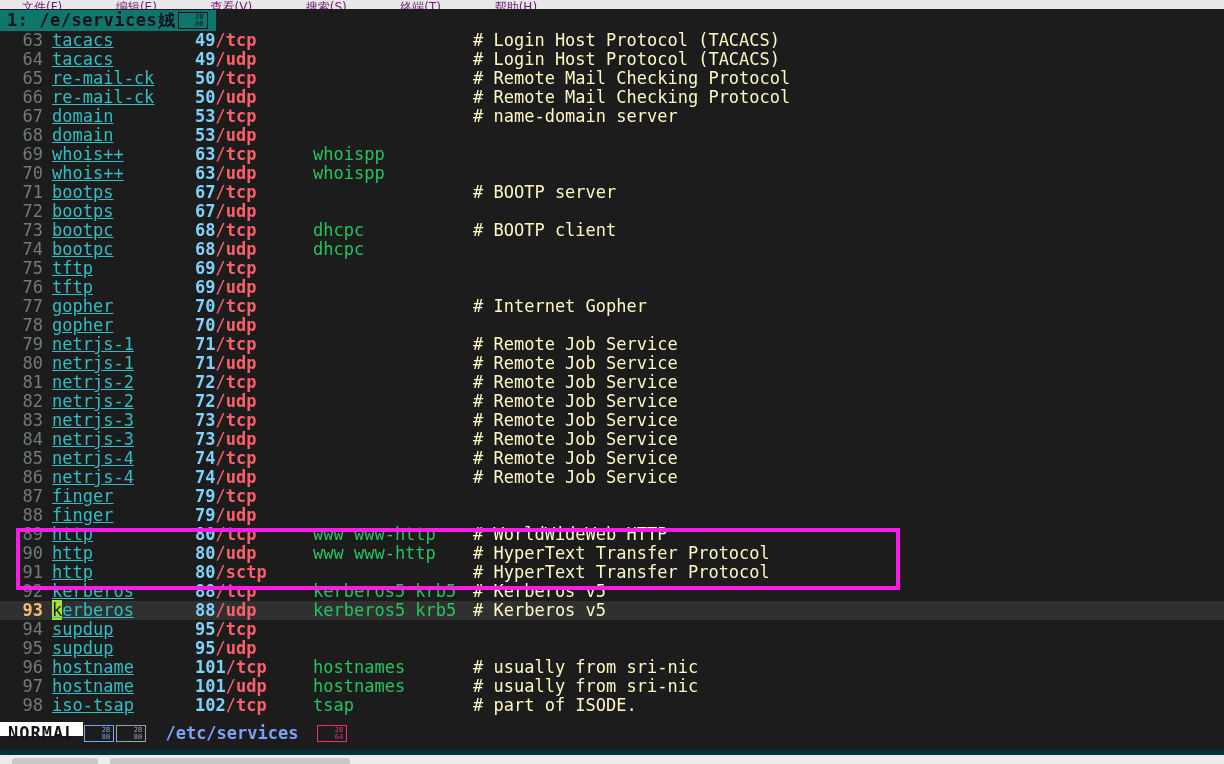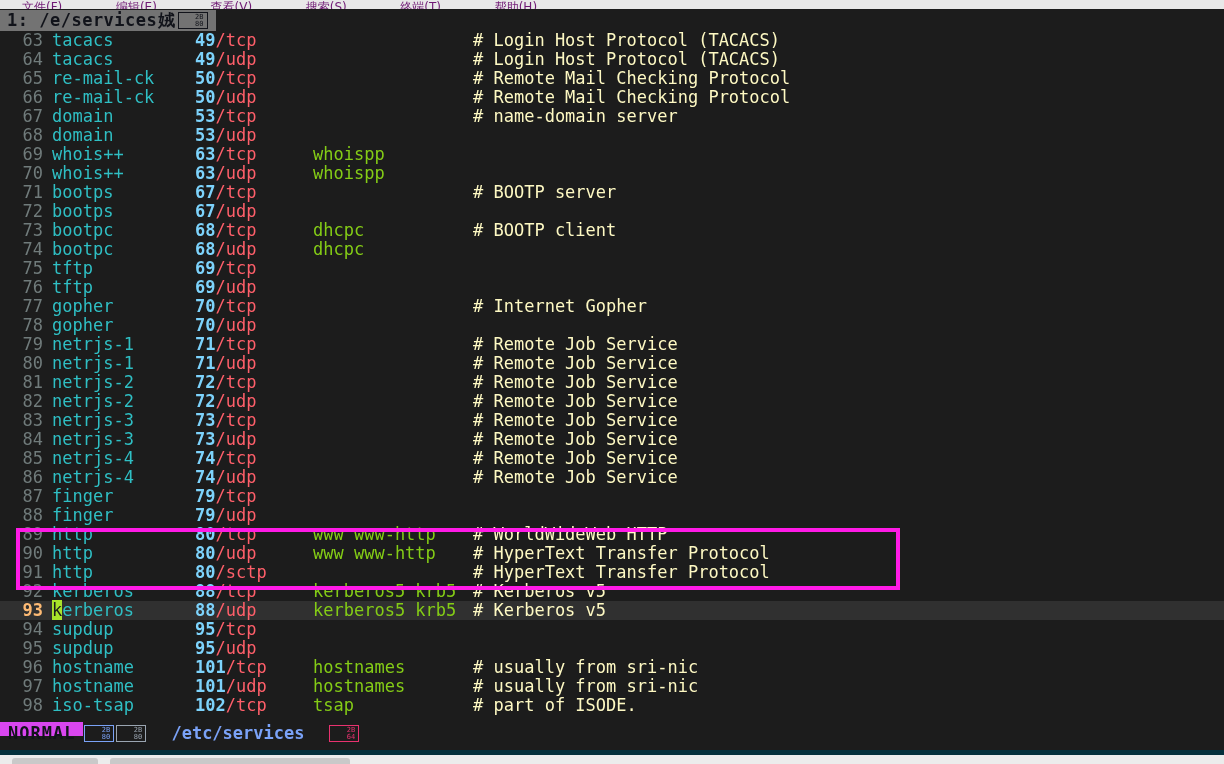--- a/index.html
+++ b/index.html
@@ -57,21 +57,21 @@
     left: 0; top: 1px;
     width: 1224px;
     height: 21px;
     background: #1c1c1c;
     white-space: nowrap;
     font-size: 17px;
     line-height: 21px;
   }
   .tab-active {
     display: inline-block;
-    background: #737373;
+    background: #0f766e;
     color: #11131a;
     font-weight: bold;
     padding: 0 7px 0 7px;
     height: 21px;
     letter-spacing: 0.5px;
   }
   .tab-cjk {
     font-family: "DejaVu Sans", "Liberation Sans", sans-serif;
     font-weight: bold;
     padding: 0 1px;
@@ -115,25 +115,25 @@
   .row.cursorline { background: #303030; }
   .lnum {
     display: inline-block;
     width: 52px;
     text-align: right;
     color: #707b7b;
     padding-right: 9px;
     box-sizing: border-box;
   }
   .row.cursorline .lnum { color: #fdba74; font-weight: bold; }
-  .svc   { color: #2fbfc4; }
+  .svc   { color: #2fbfc4; text-decoration: underline; }
   .port  { color: #7dd3fc; font-weight: bold; }
   .slash { color: #ff5f6a; }
-  .proto { color: #ff5f6a; }
-  .alias { color: #84cc16; }
+  .proto { color: #ff5f6a; font-weight: bold; }
+  .alias { color: #22c55e; }
   .cmt   { color: #fef9c3; }
 
   .col-svc   { display:inline-block; width: 143px; }
   .col-port  { display:inline-block; width: 118px; }
   .col-alias { display:inline-block; width: 160px; }
 
   .cursorblk {
     background: #a9e32a;
     color: #1c1c1c;
   }
@@ -156,34 +156,34 @@
     left: 0; top: 713px;
     width: 1224px;
     height: 22px;
     background: #1c1c1c;
     white-space: nowrap;
     font-size: 17px;
     line-height: 22px;
   }
   .mode-normal {
     display: inline-block;
-    background: #d946ef;
+    background: #ffffff;
     color: #11131a;
     font-weight: bold;
     height: 14px;
     padding: 0 8px;
     letter-spacing: 1px;
   }
   .st-tofu-blue  { color: #7aa2f7; }
   .st-tofu-gray  { color: #9aa5b1; }
   .st-tofu-pink  { color: #e8326f; }
   .st-file {
     color: #7aa2f7;
     font-weight: bold;
-    padding: 0 24px;
+    padding: 0 18px;
   }
 
   
   .bottom-strip {
     position: absolute;
     left: 0; top: 741px;
     width: 1224px;
     height: 14px;
     background: #04303c;
   }

